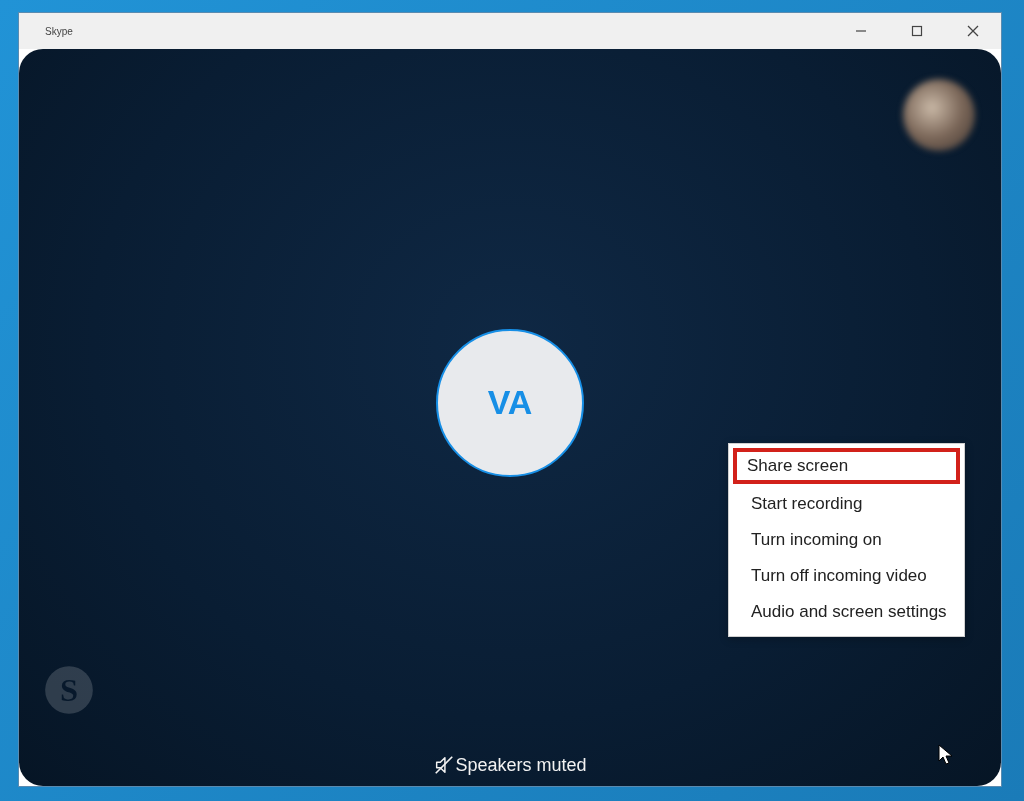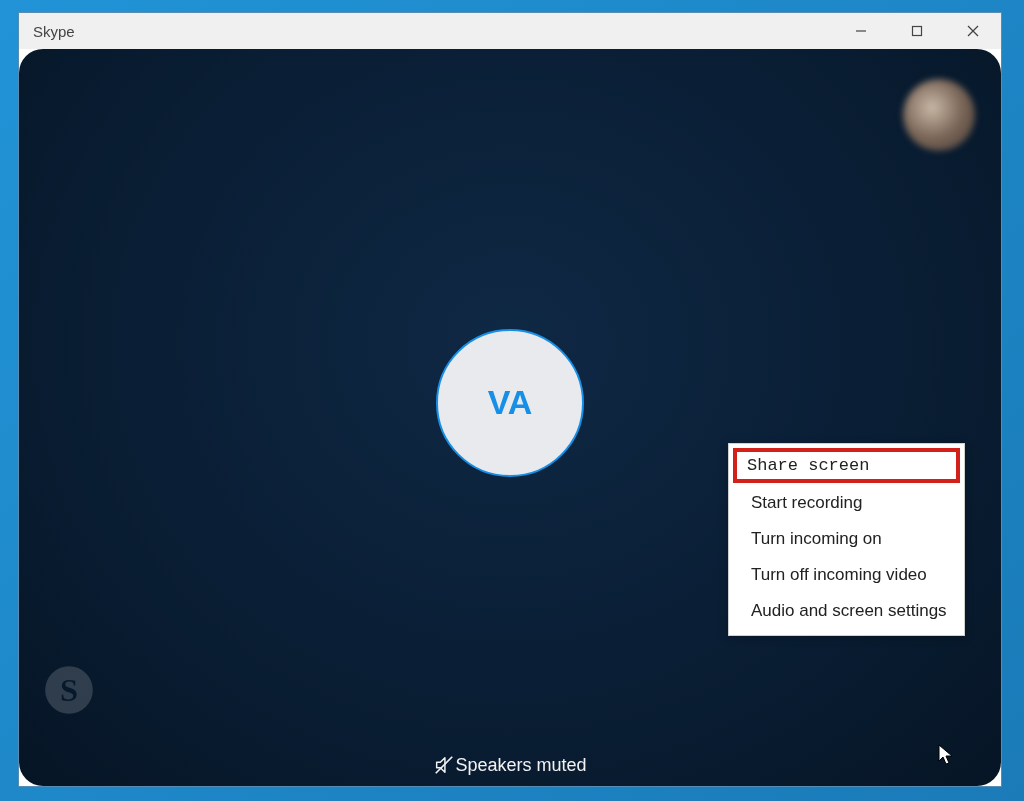--- a/index.html
+++ b/index.html
@@ -20,23 +20,23 @@
       background: #fff;
       border: 1px solid #5a8bb0;
       display: flex;
       flex-direction: column;
     }
     .titlebar {
       height: 36px;
       background: #f0f0f0;
       display: flex;
       align-items: center;
-      padding-left: 14px;
+      padding-left: 26px;
       color: #444;
-      font-size: 15px;
+      font-size: 10px;
       position: relative;
     }
     .win-controls {
       position: absolute;
       right: 0;
       top: 0;
       height: 36px;
       display: flex;
     }
     .win-btn {
@@ -116,21 +116,20 @@
       padding: 8px 22px;
       font-size: 17px;
       color: #222;
       cursor: pointer;
       white-space: nowrap;
     }
     .menu-item.highlighted {
       border: 4px solid #d2211a;
       margin: -2px 4px 2px 4px;
       padding: 4px 10px;
-      font-family: Liberation Mono, monospace;
     }
     .cursor {
       position: absolute;
       top: 694px;
       right: 44px;
       width: 20px;
       height: 24px;
       pointer-events: none;
     }
   </style>

